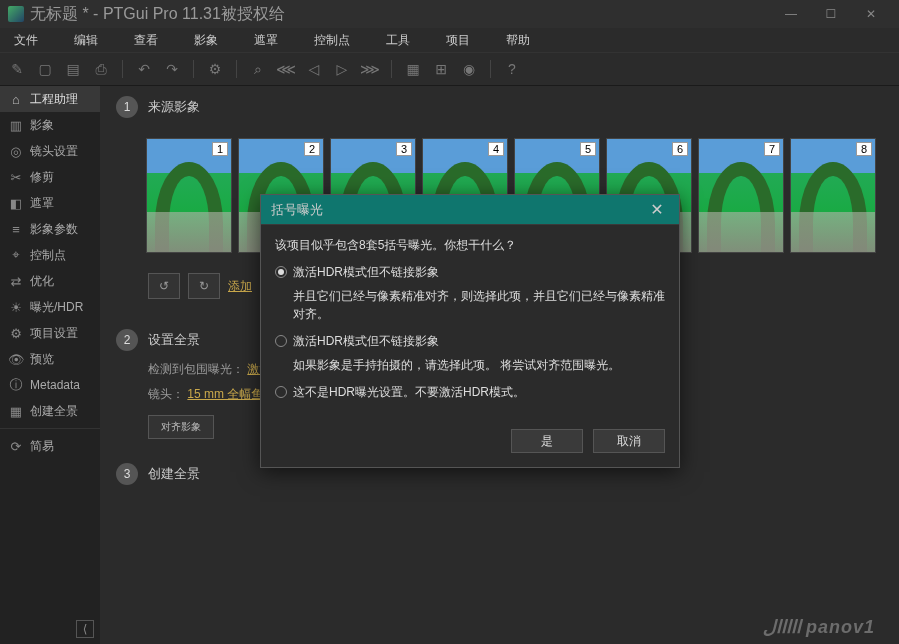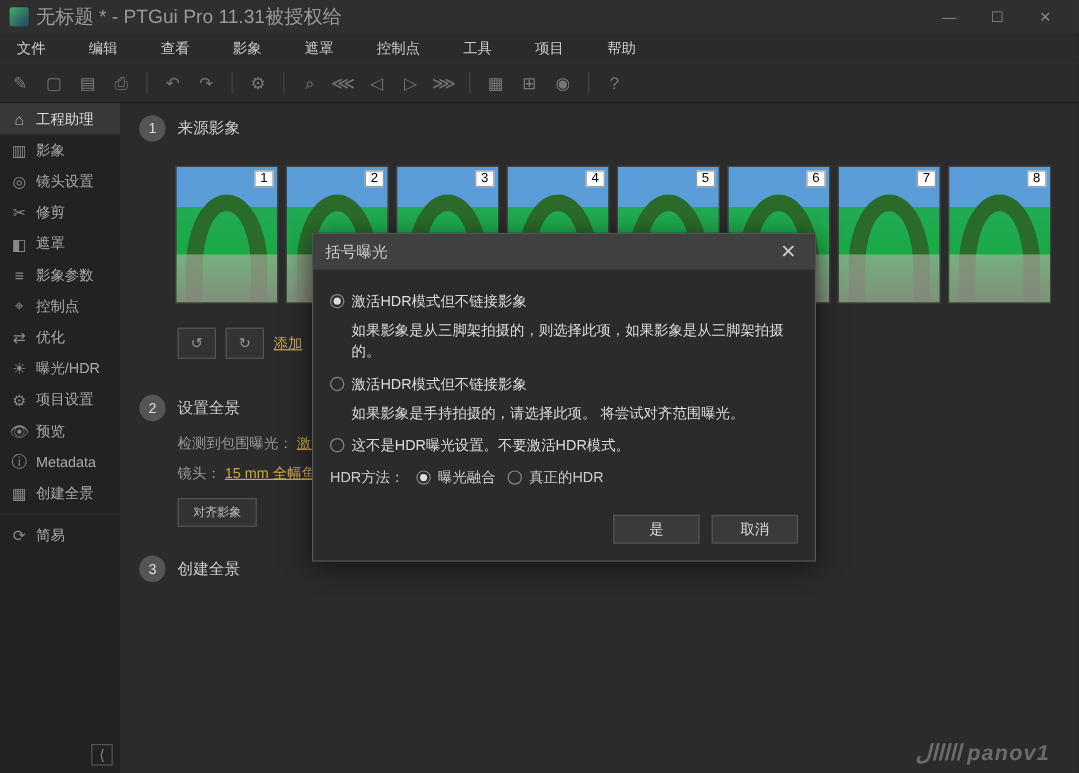--- a/index.html
+++ b/index.html
@@ -33,21 +33,21 @@
 .thumb::after { content: ""; position: absolute; left: 0; right: 0; bottom: 0; height: 35%; background: linear-gradient(to bottom, rgba(180,180,170,0.6),rgba(140,140,130,0.9)); }
 .thumb-label { position: absolute; top: 3px; right: 3px; background: #fff; color: #000; font-size: 11px; padding: 0 4px; border: 1px solid #999; z-index: 2; }
 .section2 { margin-top: 30px; }
 .sub { margin-left: 32px; color: #999; font-size: 12px; margin-top: 8px; }
 .link { color: #c9a84b; text-decoration: underline; }
 .align-row { margin-left: 32px; margin-top: 12px; display: flex; gap: 8px; align-items: center; }
 .small-btn { width: 32px; height: 26px; border: 1px solid #555; background: #333; display: flex; align-items: center; justify-content: center; color: #999; }
 .btn { padding: 4px 12px; border: 1px solid #555; background: #333; color: #bbb; font-size: 10px; }
 .dialog-backdrop { position: absolute; left: 0; top: 0; right: 0; bottom: 0; }
 .dialog { position: absolute; left: 260px; top: 194px; width: 420px; background: #2b2b2b; border: 1px solid #555; box-shadow: 0 4px 20px rgba(0,0,0,0.6); color: #ccc; }
-.dialog-title { height: 30px; background: #404040; display: flex; align-items: center; padding: 0 10px; font-size: 13px; border-bottom: 1px solid #3a3a3a; }
+.dialog-title { height: 30px; background: #0f766e; display: flex; align-items: center; padding: 0 10px; font-size: 13px; border-bottom: 1px solid #3a3a3a; }
 .dialog-title span { flex: 1; }
 .dialog-close { width: 24px; height: 24px; display: flex; align-items: center; justify-content: center; font-size: 16px; }
 .dialog-body { padding: 12px 14px; font-size: 12px; }
 .dialog-msg { margin-bottom: 10px; color: #ddd; }
 .radio-row { display: flex; align-items: flex-start; gap: 6px; margin: 6px 0; }
 .radio { width: 12px; height: 12px; border: 1px solid #888; border-radius: 50%; margin-top: 2px; display: flex; align-items: center; justify-content: center; flex-shrink: 0; }
 .radio.checked::after { content: ""; width: 6px; height: 6px; background: #ddd; border-radius: 50%; }
 .radio-label { color: #ddd; }
 .radio-desc { margin: 4px 0 10px 18px; color: #ddd; font-size: 12px; line-height: 1.5; }
 .hdr-row { display: flex; align-items: center; gap: 10px; margin-top: 10px; }
@@ -243,49 +243,39 @@
   </div>
 </div>
 
 <div class="dialog-backdrop">
   <div class="dialog">
     <div class="dialog-title">
       <span>括号曝光</span>
       <div class="dialog-close">✕</div>
     </div>
     <div class="dialog-body">
+      <div class="dialog-msg">该项目似乎包含8套5括号曝光。你想干什么？</div>
 
       <div class="radio-row">
         <div class="radio checked"></div>
         <div class="radio-label">激活HDR模式但不链接影象</div>
       </div>
-      <div class="radio-desc">如果影象是从三脚架拍摄的，则选择此项，如果影象是从三脚架拍摄的。</div>
+      <div class="radio-desc">并且它们已经与像素精准对齐，则选择此项，并且它们已经与像素精准对齐。</div>
 
       <div class="radio-row">
         <div class="radio"></div>
         <div class="radio-label">激活HDR模式但不链接影象</div>
       </div>
       <div class="radio-desc">如果影象是手持拍摄的，请选择此项。 将尝试对齐范围曝光。</div>
 
       <div class="radio-row">
         <div class="radio"></div>
         <div class="radio-label">这不是HDR曝光设置。不要激活HDR模式。</div>
       </div>
 
-      <div class="hdr-row">
-        <span>HDR方法：</span>
-        <div class="radio-row" style="margin:0">
-          <div class="radio checked"></div>
-          <div>曝光融合</div>
-        </div>
-        <div class="radio-row" style="margin:0">
-          <div class="radio"></div>
-          <div>真正的HDR</div>
-        </div>
-      </div>
     </div>
     <div class="dialog-buttons">
       <div class="dlg-btn">是</div>
       <div class="dlg-btn">取消</div>
     </div>
   </div>
 </div>
 
 <div class="watermark">
   <span class="wm-logo">ااااال</span>

